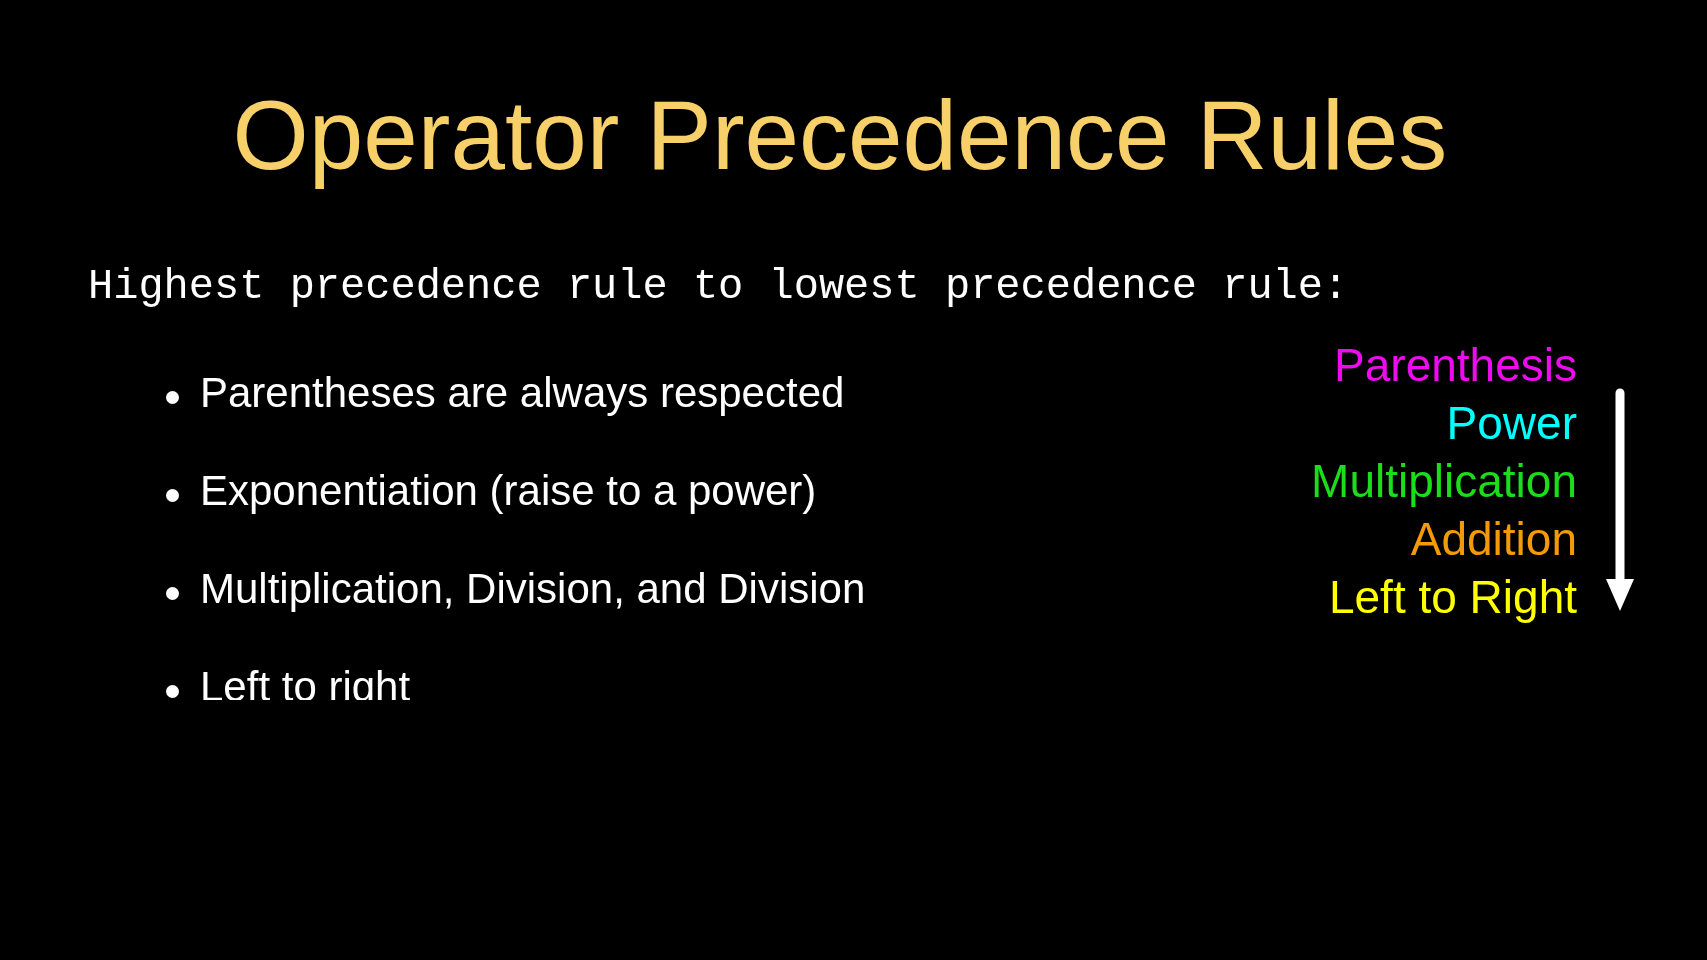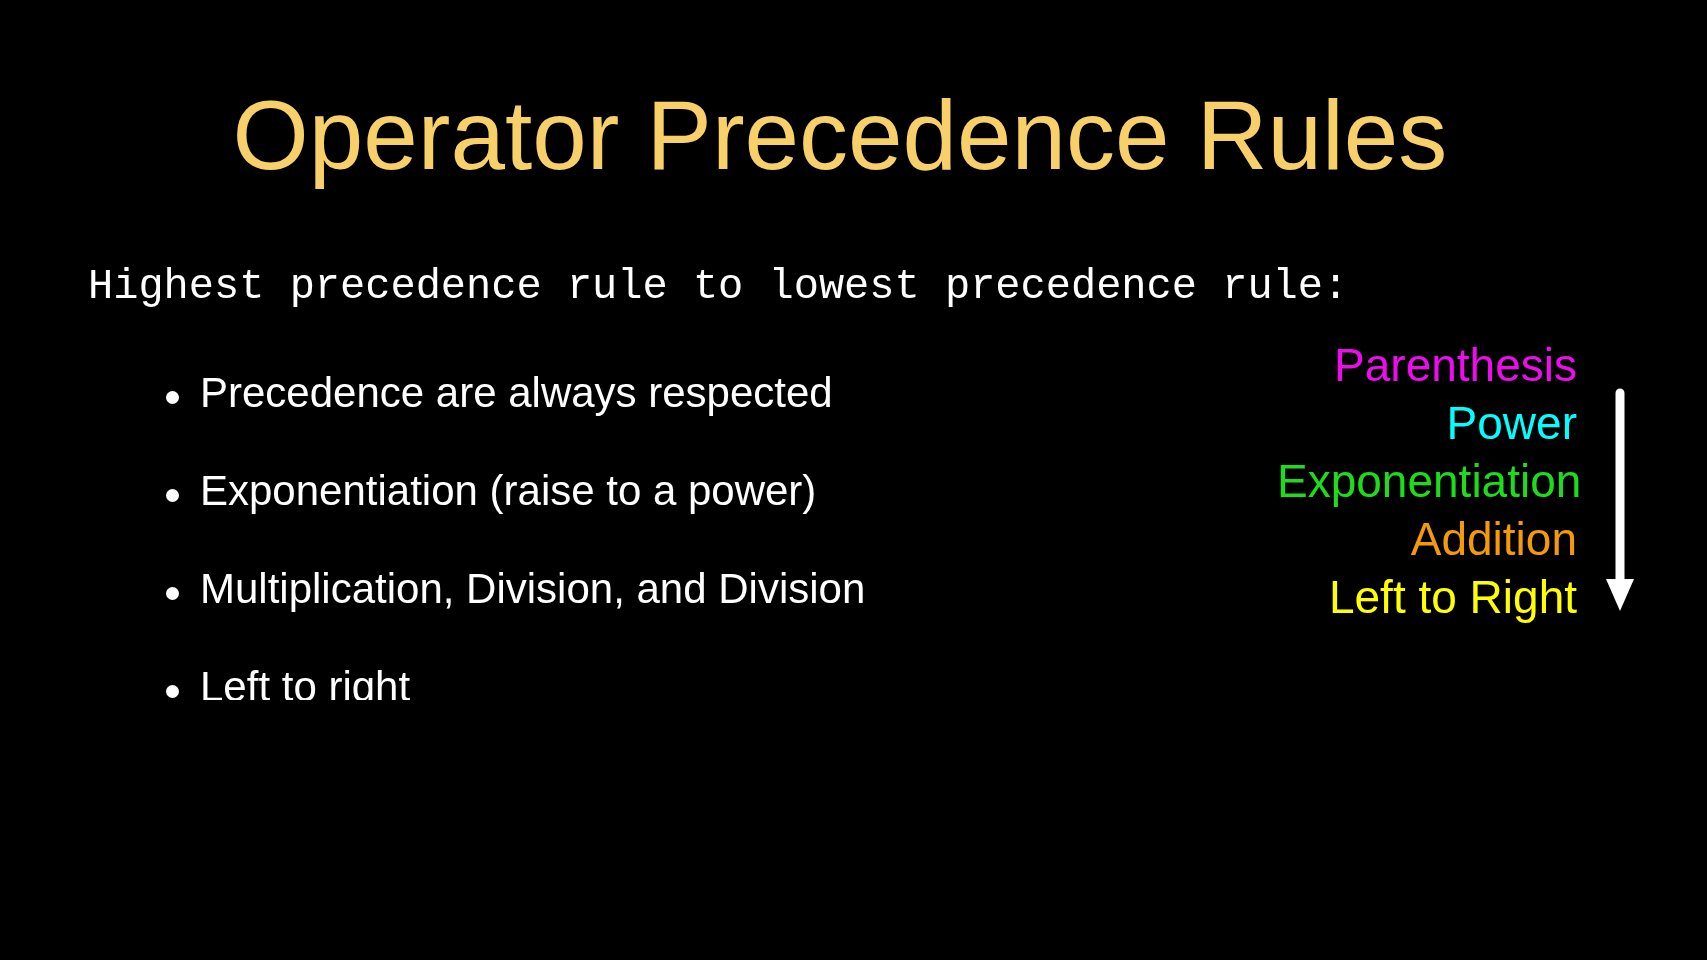--- a/index.html
+++ b/index.html
@@ -97,40 +97,40 @@
 
 <div class="slide">
 
   <h1 class="title">Operator Precedence Rules</h1>
 
   <p class="intro">Highest precedence rule to lowest precedence rule:</p>
 
   <ul class="bullets">
     <li>
       <span class="dot"></span>
-      <span>Precedence are always respected</span>
+      <span>Parentheses are always respected</span>
     </li>
     <li>
       <span class="dot"></span>
       <span>Exponentiation (raise to a power)</span>
     </li>
     <li>
       <span class="dot"></span>
       <span>Multiplication, Division, and Division</span>
     </li>
     <li>
       <span class="dot"></span>
       <span>Left to right</span>
     </li>
   </ul>
 
   <div class="precedence">
     <div class="prec-line" style="color: rgb(238, 12, 238);">Parenthesis</div>
     <div class="prec-line" style="color: rgb(0, 255, 255);">Power</div>
-    <div class="prec-line" style="color: rgb(28, 220, 28);">Exponentiation</div>
+    <div class="prec-line" style="color: rgb(28, 220, 28);">Multiplication</div>
     <div class="prec-line" style="color: rgb(244, 154, 6);">Addition</div>
     <div class="prec-line" style="color: rgb(255, 255, 0);">Left to Right</div>
   </div>
 
   <svg class="arrow" width="60" height="240" viewBox="0 0 60 240">
     <line class="stroke" x1="30" y1="8" x2="30" y2="198"></line>
     <polygon class="fill" points="16,194 44,194 30,226"></polygon>
   </svg>
 
 </div>

